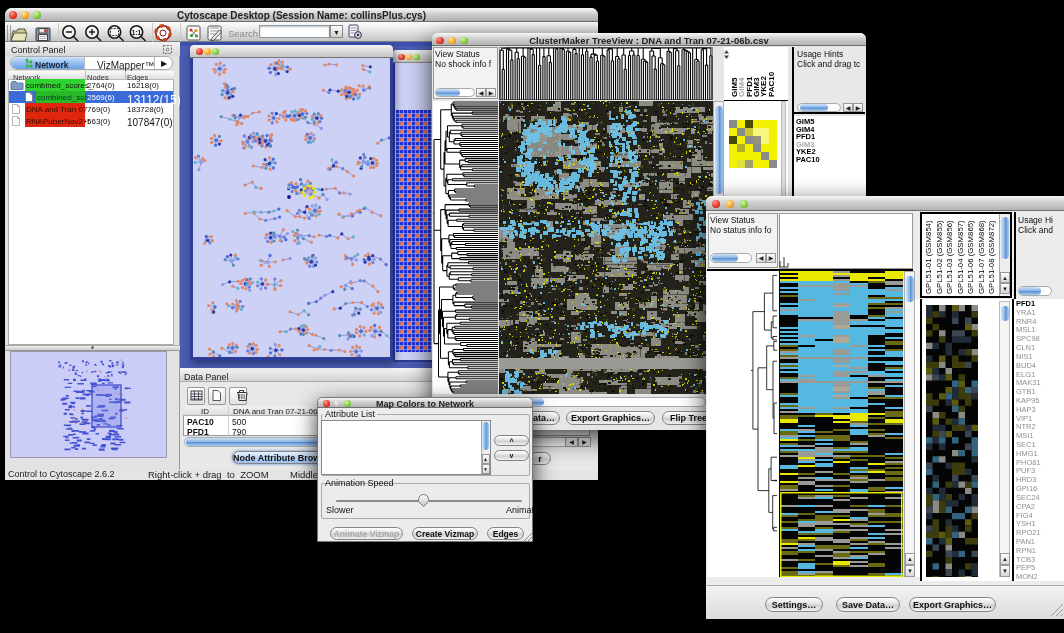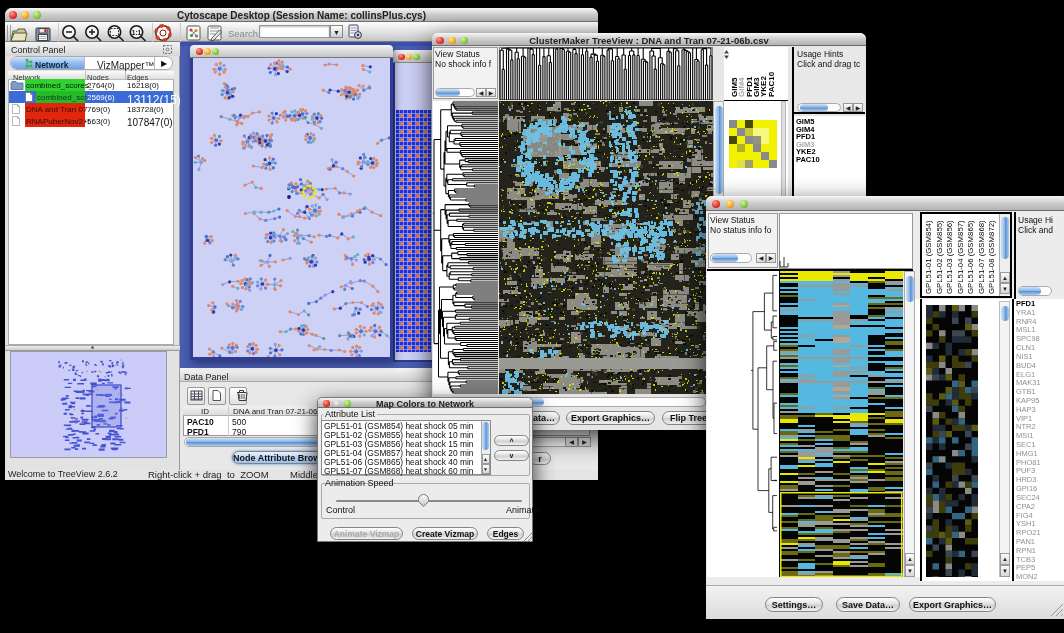--- a/index.html
+++ b/index.html
@@ -156,21 +156,21 @@
   <div class="abs" style="left:0;top:337px;width:175px;height:6px;background:linear-gradient(#efefef,#cdcdcd);border-top:1px solid #aaa;border-bottom:1px solid #999"></div>
   <div class="abs" style="left:86px;top:338px;width:3px;height:3px;border-radius:50%;background:#666"></div>
   <div class="abs" style="left:5px;top:343px;width:157px;height:107px;background:#ccccf8;border:1px solid #99a"></div>
   <svg style="left:5px;top:343px" width="157" height="107" viewBox="0 0 157 107">
       <path fill="#3a4ad0" opacity="0.92" d="M48.4 10.4h1.2v2h-1.2zM49.6 13.6h1.8v1.6h-1.8zM52.8 15.7h1.1v1.8h-1.1zM48.3 10.1h1.4v1.9h-1.4zM54.5 11.4h2.1v1.5h-2.1zM48.8 14.9h2.1v1.6h-2.1zM48.4 14.5h2.3v1.8h-2.3zM55.1 10.9h2.5v1.4h-2.5zM65.8 18.9h2.1v1.3h-2.1zM62.7 14.7h2.5v1.5h-2.5zM62.2 18.2h2.4v1.6h-2.4zM58.6 18.7h1.5v1.3h-1.5zM59.3 13.7h1.7v1.2h-1.7zM62.2 18.2h1.7v1.7h-1.7zM61.8 17.7h1.9v1.1h-1.9zM59.8 13.7h1.6v1.4h-1.6zM62.4 16.1h2.2v1.5h-2.2zM72 9.2h1.9v1.8h-1.9zM76.1 10.3h1.7v1.8h-1.7zM75.3 10.9h2.3v1h-2.3zM78 11.4h1.2v1.9h-1.2zM72.5 9.7h1v1.7h-1zM75.4 12.7h1.7v2h-1.7zM84.1 12.9h2v1.3h-2zM90.4 9.8h2.3v2h-2.3zM85.3 13.9h1.6v1h-1.6zM91.9 12.6h2.1v1.6h-2.1zM90.8 10.6h2v1h-2zM101.5 11.1h1.7v1.7h-1.7zM98 14.1h2.4v1.4h-2.4zM102 14.3h1.2v1.3h-1.2zM101.9 14h2.3v1.8h-2.3zM99.1 9h2.4v1.2h-2.4zM98.9 14.9h2.4v1.6h-2.4zM102.1 14.4h1.2v1.8h-1.2zM101.6 13.2h1.9v1.9h-1.9zM107.1 13.3h1.4v1.1h-1.4zM106.2 11.8h1.2v1.4h-1.2zM112.5 10.4h1v1.9h-1zM106.4 10.6h2.4v1.4h-2.4zM111.8 14.6h2.1v2h-2.1zM111.6 12.4h2.2v1.2h-2.2zM112.9 13.7h1.5v1.3h-1.5zM106.7 10h1v1.1h-1zM112.1 15.5h1.6v1.8h-1.6zM67.9 23.9h1.9v1.4h-1.9zM71.7 20.9h1.4v1.3h-1.4zM70 24.5h1.2v1.5h-1.2zM64.6 21.7h1.7v1.8h-1.7zM65.1 22.6h2.1v1.5h-2.1zM64.8 21.2h1.2v1.9h-1.2zM87.1 23.9h1.7v1.2h-1.7zM84.1 19.9h2.2v1.4h-2.2zM86.9 24.9h2.2v1.4h-2.2zM84.7 19.8h1.5v1.4h-1.5zM81.2 20.2h2.2v1.5h-2.2zM98.1 20.6h2v1.5h-2zM100.1 20.4h2v1.1h-2zM95.8 20.9h2.5v1.5h-2.5zM101.2 24.3h1.4v1.1h-1.4zM97.4 24.1h2.1v1.7h-2.1zM98.1 20h1.3v1.3h-1.3zM101 23.1h1.6v1.1h-1.6zM109.5 22.1h1.5v1h-1.5zM111.3 20.5h1v1.7h-1zM111 20.2h1.7v1.1h-1.7zM114.7 20.2h1.5v1.7h-1.5zM115.7 21.4h1.6v1.1h-1.6zM112.8 20.3h1.8v1.7h-1.8zM114.7 22.6h1.6v1.7h-1.6zM108.2 20.6h2.4v1.5h-2.4zM88.4 27.5h2.8v1.5h-2.8zM74.1 27.5h2.5v2h-2.5zM94.7 28.9h5.2v1.3h-5.2zM63 27.8h2.9v2.1h-2.9zM88.8 27.9h6.8v2h-6.8zM70.4 28.4h5.8v1.6h-5.8zM53.8 27.9h5.2v1.7h-5.2zM96.2 27.7h3.2v2.1h-3.2zM88.1 28.7h3.6v2h-3.6zM81 32.6h5.9v1.3h-5.9zM97.4 31.2h5.7v1.4h-5.7zM91.8 31.8h3v1.3h-3zM80.2 31.6h6.5v1.6h-6.5zM57.8 31.8h4.4v1.3h-4.4zM69.1 32.1h4.9v1.3h-4.9zM67.4 32h5.1v1.4h-5.1zM104.3 36.7h2.5v1.8h-2.5zM102.4 35.2h6.5v1.9h-6.5zM114.7 36.8h6.1v1.2h-6.1zM114.8 36.6h3.3v1.6h-3.3zM82.2 35h4.4v1.2h-4.4zM54.6 35.8h6.5v1.2h-6.5zM76 39h6.5v1.2h-6.5zM72.3 38.7h2.6v1.8h-2.6zM63.6 39.5h4.6v1.5h-4.6zM68.2 39.8h6.3v2.1h-6.3zM78.6 39.8h6v1.6h-6zM65.7 39.8h4.9v2.2h-4.9zM99.2 42.9h2.8v2.1h-2.8zM90 43.5h6.9v1.5h-6.9zM95.4 42.7h5.2v1.3h-5.2zM95.5 44.3h4.7v1.7h-4.7zM55.7 44.1h3v1.6h-3zM72.6 42.4h6.9v1.8h-6.9zM77.9 42.5h4.4v1.6h-4.4zM75.7 42.9h3.3v2.1h-3.3zM85.9 42.9h6.9v1.8h-6.9zM51.5 47.6h4.8v1.7h-4.8zM69.6 46.2h5.9v2.2h-5.9zM99 47.8h2.6v1.2h-2.6zM50.7 47.6h3v2.2h-3zM104.9 47.3h3.2v2h-3.2zM108.8 47.7h6.8v2.1h-6.8zM65.5 46.2h3.7v1.8h-3.7zM52.2 46.6h6.5v1.5h-6.5zM61.3 51.9h3.6v1.3h-3.6zM60 50.7h5.4v1.5h-5.4zM105.5 50.1h5.3v1.9h-5.3zM114.3 50.5h6.1v1.9h-6.1zM52.2 51.7h5.1v2h-5.1zM102.6 50.5h6v1.8h-6zM99.1 50.4h6.4v1.5h-6.4zM88.5 54.1h6.2v1.2h-6.2zM86.7 55.3h7v1.4h-7zM58.2 55.7h3.7v1.5h-3.7zM60.5 54.9h4.5v1.5h-4.5zM88.9 54.4h6.4v1.8h-6.4zM58.7 53.9h3.1v2.2h-3.1zM76.1 53.9h4.6v1.8h-4.6zM108.9 58.4h5.2v2.1h-5.2zM91.7 58.8h6.6v1.5h-6.6zM114.1 57.9h3.1v1.6h-3.1zM54.9 58.1h4.7v1.4h-4.7zM76.1 59.6h6.3v1.5h-6.3zM70.7 59h4.8v2.1h-4.8zM105 61.8h2.6v1.8h-2.6zM60 63.1h3.5v1.2h-3.5zM87.4 62.8h6.5v2.1h-6.5zM71.3 61.8h2.8v1.4h-2.8zM59.1 62.2h3.5v1.5h-3.5zM53.6 61.7h3.4v2h-3.4zM70.4 65.5h2.7v2.1h-2.7zM81.1 65.4h5.4v1.5h-5.4zM88.1 64.5h5.6v1.5h-5.6zM60.6 66.1h4.8v1.4h-4.8zM100.5 65.5h5.5v1.9h-5.5zM84.3 64.4h3.3v2.1h-3.3zM81.6 67.7h5.4v2h-5.4zM64.5 67.2h3.6v1.4h-3.6zM87.2 67.9h4.1v1.6h-4.1zM88.8 66.9h4v1.9h-4zM91.6 68.7h3.7v2.1h-3.7zM72.3 67.8h6v1.9h-6zM83.8 68.5h4.9v2.2h-4.9zM71.6 67.7h6.1v1.3h-6.1zM98.7 66.8h4.8v1.6h-4.8zM74 71.4h6.4v1.8h-6.4zM71.5 70.2h6v1.6h-6zM85.2 69.8h6.4v1.2h-6.4zM59.2 69.9h5.8v1.9h-5.8zM89.9 69.8h6.5v1.5h-6.5zM63 70.3h5.2v1.5h-5.2zM63.5 69.5h6.3v1.4h-6.3zM58.1 73.4h3.3v1.2h-3.3zM53.8 73.6h4.4v1.4h-4.4zM93.2 72.3h4.3v1.2h-4.3zM106.3 74h6.2v1.3h-6.2zM86.7 73.1h3.3v1.7h-3.3zM69.5 72.3h5.7v1.8h-5.7zM55.9 73.8h5.1v1.4h-5.1zM97.3 73.3h3.3v1.4h-3.3zM58 76.7h4.2v1.2h-4.2zM55.7 77.4h6.7v1.3h-6.7zM81.2 75.6h4.3v1.6h-4.3zM106.6 77h6.2v1.3h-6.2zM109.6 77.2h4.3v1.4h-4.3zM83.5 77.4h2.5v1.8h-2.5zM64.6 79.1h4.5v1.6h-4.5zM61.5 78.7h3v2.2h-3zM104.4 79.9h3v1.8h-3zM99 78.8h5.7v2.2h-5.7zM70.4 80.2h5.7v1.6h-5.7zM69 79.9h3v1.9h-3zM79.7 79.2h5.5v1.6h-5.5zM104.9 82.7h4.4v1.9h-4.4zM98.8 82.4h3.3v2.2h-3.3zM100.5 82.9h6.1v1.7h-6.1zM102.8 81.4h5v1.2h-5zM58 82.9h5.3v1.8h-5.3zM63 82.6h2.7v1.4h-2.7zM85.5 82.1h3.7v1.5h-3.7zM97.6 81.5h3.7v1.6h-3.7zM72.4 81.6h6.2v1.8h-6.2zM62.6 85.9h6v1.6h-6zM66.1 85.8h3.1v1.8h-3.1zM55.4 85.5h3.3v1.7h-3.3zM95.6 84.7h5.4v2.2h-5.4zM53.2 84.8h4.8v1.5h-4.8zM104.4 85.1h6.7v1.4h-6.7zM66.6 88.6h5.2v2h-5.2zM54.9 88.6h4.6v1.3h-4.6zM92 87.1h4.7v1.8h-4.7zM76.8 87.2h3.5v1.7h-3.5zM105.6 87.6h3.5v1.3h-3.5zM95.2 87.2h5.9v2h-5.9zM108.9 87.7h4.4v2.1h-4.4zM102.2 87.3h6.4v2h-6.4zM74.3 90.6h5.6v1.7h-5.6zM100.4 91.5h5.1v2.1h-5.1zM61.7 90.9h5.6v1.8h-5.6zM59.4 91.5h3.9v1.2h-3.9zM79.4 91.7h5v1.2h-5zM109.6 90.7h5.9v1.6h-5.9zM66.2 93.3h3.7v1.6h-3.7zM82.5 93.3h4.3v1.8h-4.3zM91.6 92.9h4.3v1.9h-4.3zM104.5 93.1h6.7v1.4h-6.7zM63.6 93.7h6.4v2.1h-6.4zM90.3 94.4h5.3v2h-5.3zM72.1 96.8h4v1.8h-4zM100.9 96.6h5.9v1.8h-5.9zM64.9 97.2h3.3v1.7h-3.3zM88.8 97.5h5.9v2.2h-5.9zM54.4 97.5h6.1v1.8h-6.1zM102.2 97.5h5.4v1.8h-5.4zM61.1 96h4.5v1.5h-4.5zM102.7 96.6h5.7v1.3h-5.7zM103.1 97.2h4.5v1.6h-4.5z"></path>
       <path fill="#d07858" opacity="0.9" d="M105.4 62.9h1.3v1.3h-1.3zM76.5 19.7h1.3v1.3h-1.3zM111.4 56.7h1.3v1.3h-1.3zM108.1 42.2h1.3v1.3h-1.3zM112.3 49.8h1.3v1.3h-1.3zM61.7 68.3h1.3v1.3h-1.3zM105.4 13.8h1.3v1.3h-1.3zM115.7 66.8h1.3v1.3h-1.3zM111.4 43.3h1.3v1.3h-1.3zM87.1 38.1h1.3v1.3h-1.3zM71.3 71.6h1.3v1.3h-1.3zM63.5 65.9h1.3v1.3h-1.3zM80.6 40.9h1.3v1.3h-1.3zM110.4 8.4h1.3v1.3h-1.3zM77.9 67.8h1.3v1.3h-1.3zM90.3 20.4h1.3v1.3h-1.3zM88.8 19.4h1.3v1.3h-1.3zM63.6 58.1h1.3v1.3h-1.3zM85.3 76.7h1.3v1.3h-1.3zM65.5 71.7h1.3v1.3h-1.3zM94.5 25.1h1.3v1.3h-1.3zM71.6 57.5h1.3v1.3h-1.3z"></path>
       <rect x="82" y="34" width="29" height="42" fill="#6a78e0" fill-opacity="0.3" stroke="#3948c8" stroke-width="1.2"></rect>
     </svg>
 
   <div class="abs" style="left:0;top:462px;width:593px;height:10px;background:#e4e4e4"></div>
-  <div class="lbl" style="left:3px;top:461px;font-size:9px;color:#222">Welcome to TreeView 2.6.2</div>
+  <div class="lbl" style="left:3px;top:461px;font-size:9px;color:#222">Control to Cytoscape 2.6.2</div>
   <div class="lbl" style="left:143px;top:461px;font-size:9.5px;color:#222">Right-click + drag&nbsp; to&nbsp; ZOOM</div>
   <div class="lbl" style="left:285px;top:461px;font-size:9.5px;color:#222">Middle-</div>
 
   <div class="abs" style="left:175px;top:34px;width:418px;height:328px;background:#4a5cb2;border-top:4px solid #3c50b0"></div>
 
   <div class="abs" style="left:175px;top:360px;width:418px;height:102px;background:#e8e8e8"></div>
   <div class="abs" style="left:175px;top:360px;width:418px;height:14px;background:linear-gradient(#f6f6f6,#d2d2d2);border-bottom:1px solid #aaa"></div>
   <div class="lbl" style="left:179px;top:363.5px;font-size:9px;color:#222">Data Panel</div>
 
   <div class="abs" style="left:182px;top:379px;width:18px;height:18px;background:linear-gradient(#fff,#e0e0e0);border:1px solid #999;border-radius:2px"></div>
@@ -1128,40 +1128,39 @@
 
 <div class="win" style="left:317px;top:397px;width:216px;height:145px;border-radius:5px 5px 0 0;box-shadow:0 8px 22px rgba(0,0,0,.8);background:#ececec;border:1px solid #777">
   <div class="tbar" style="height:10px;border-radius:5px 5px 0 0"></div>
   <div class="tl r" style="left:5px;top:2px;width:6.5px;height:6.5px"></div>
   <div class="tl gr" style="left:15.5px;top:2px;width:6.5px;height:6.5px"></div>
   <div class="tl g" style="left:26px;top:2px;width:6.5px;height:6.5px"></div>
   <div class="ttl" style="top:0.5px;font-size:9px">Map Colors to Network</div>
   <div class="lbl" style="left:5px;top:11px;font-size:9px;color:#111;background:#ececec;z-index:2;padding:0 2px">Attribute List</div>
   <div class="abs" style="left:3px;top:16px;width:209px;height:62px;border:1px solid #aaa;border-radius:2px"></div>
   <div class="abs" style="left:3px;top:22px;width:170px;height:55px;background:#fff;border:1px solid #888"></div>
-  <div class="lbl" style="left:6px;top:24px;font-size:8.4px;color:#111;line-height:9.1px">GPL51-01 (GSM854) heat shock 05 min<br>GPL51-02 (GSM855) heat shock 10 min<br>GPL51-03 (GSM856) heat shock 15 min<br>GPL51-04 (GSM857) heat shock 20 min<br>GPL51-06 (GSM865) heat shock 40 min<br>GPL51-07 (GSM868) heat shock 60 min</div>
   <div class="abs" style="left:163px;top:23px;width:9px;height:53px;background:#eee;border-left:1px solid #aaa"></div>
   <div class="sbthumbv" style="left:164px;top:24px;width:7px;height:28px"></div>
   <div class="arrbtn" style="left:163.5px;top:56px;width:8px;height:10px;line-height:9px;font-size:5px">▲</div>
   <div class="arrbtn" style="left:163.5px;top:66px;width:8px;height:10px;line-height:9px;font-size:5px">▼</div>
   <div class="btn" style="left:176px;top:37px;width:35px;height:11px;line-height:10px;border-radius:6px;font-size:7px">˄</div>
   <div class="btn" style="left:176px;top:52px;width:35px;height:11px;line-height:10px;border-radius:6px;font-size:7px">v</div>
   <div class="lbl" style="left:5px;top:80px;font-size:9px;color:#111;z-index:2;padding:0 2px">Animation Speed</div>
   <div class="abs" style="left:3px;top:85px;width:209px;height:36px;border:1px solid #aaa;border-radius:2px"></div>
   <div class="abs" style="left:18px;top:102px;width:186px;height:2px;background:#8a8a8a;border-radius:1px"></div>
   <svg style="left:99px;top:96px" width="13" height="13" viewBox="0 0 13 13">
       <path d="M1.5 5.5a5 5 0 0 1 10 0v2l-5 5-5-5z" fill="url(#slg)" stroke="#777" stroke-width="1"></path>
       <defs>
         <linearGradient id="slg" x1="0" y1="0" x2="0" y2="1">
           <stop offset="0" stop-color="#fdfdfd"></stop>
           <stop offset="1" stop-color="#c6c6c6"></stop>
         </linearGradient>
       </defs>
     </svg>
-  <div class="lbl" style="left:8px;top:107px;font-size:9px;color:#111">Control</div>
+  <div class="lbl" style="left:8px;top:107px;font-size:9px;color:#111">Slower</div>
   <div class="lbl" style="left:188px;top:107px;font-size:9px;color:#111">Animate</div>
   <div class="btn" style="left:12px;top:129px;width:73px;height:13px;line-height:12px;color:#aaa;font-size:8.5px">Animate Vizmap</div>
   <div class="btn" style="left:94px;top:129px;width:66px;height:13px;line-height:12px;font-size:8.5px">Create Vizmap</div>
   <div class="btn" style="left:169px;top:129px;width:37px;height:13px;line-height:12px;font-size:8.5px">Edges</div>
   <svg style="left:205px;top:134px" width="10" height="10" viewBox="0 0 10 10">
       <path d="M9 1L1 9M9 5L5 9" stroke="#888" stroke-width="1"></path>
     </svg>
 </div>
 
 </body></html>

